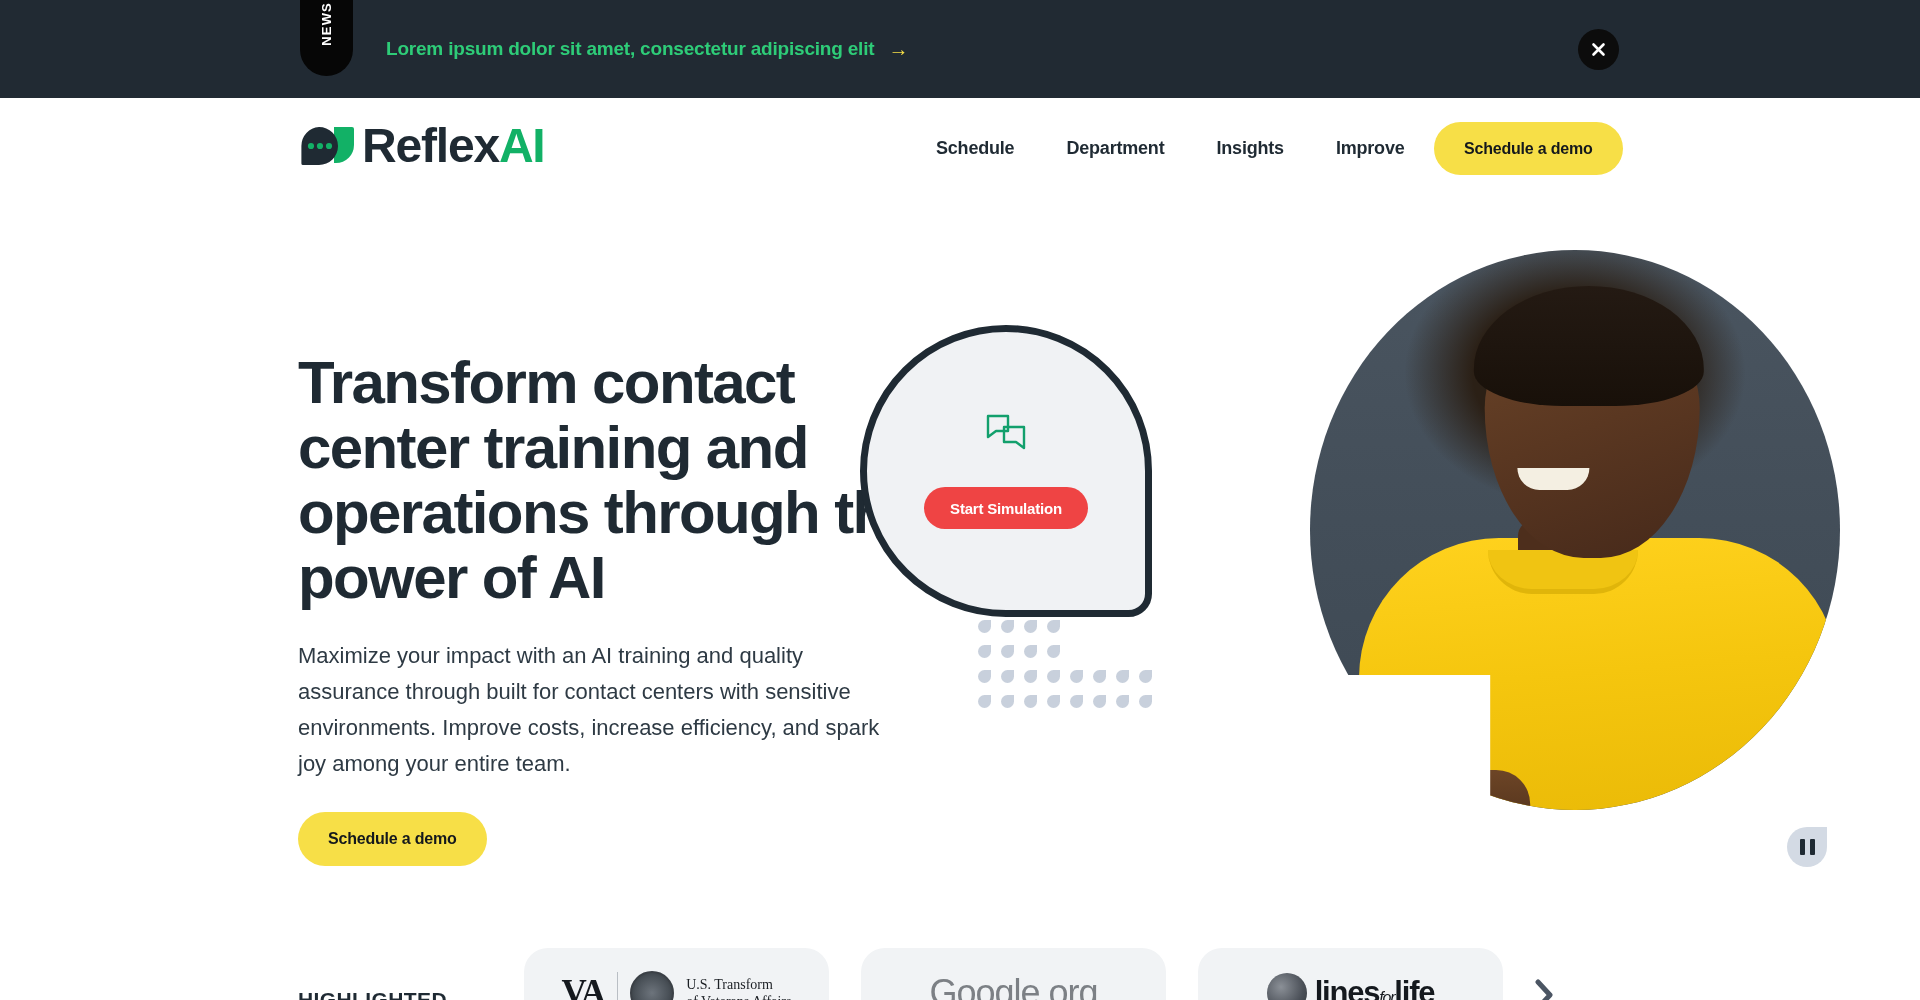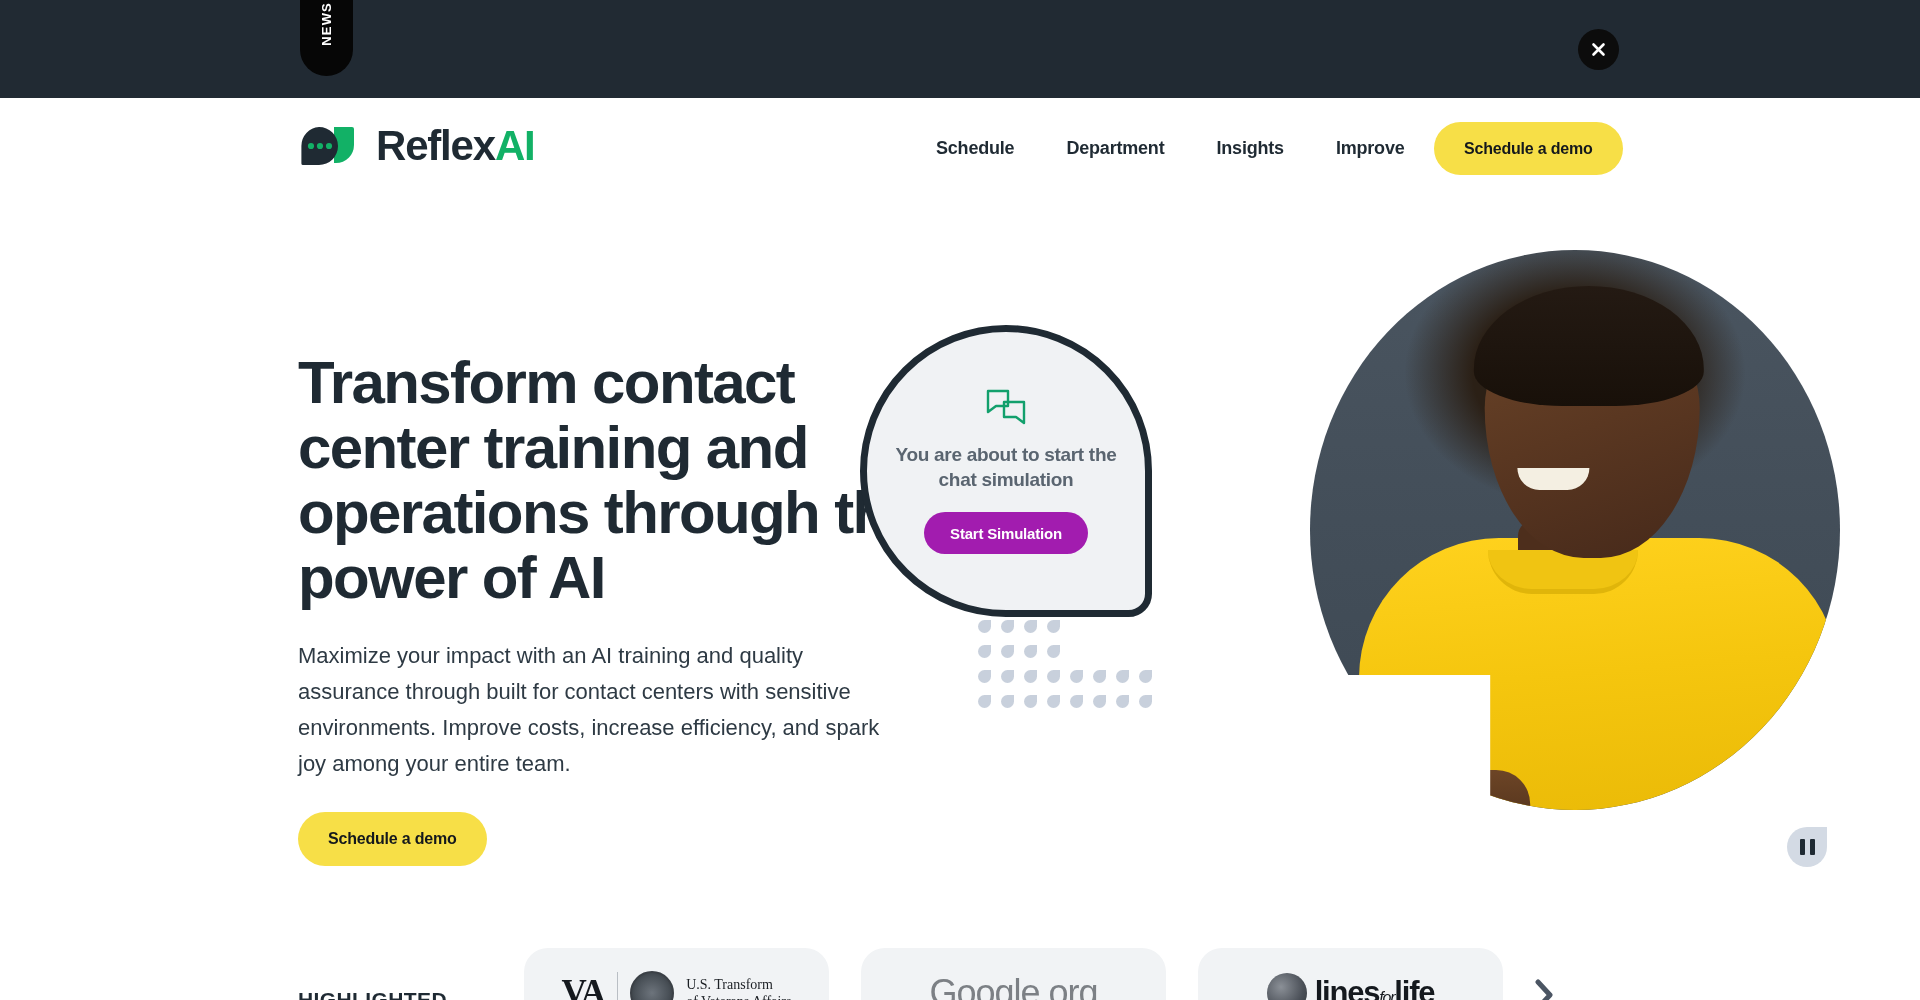--- a/index.html
+++ b/index.html
@@ -42,23 +42,23 @@
     display:flex; align-items:center; justify-content:center;
     cursor:pointer;
   }
   .news-close svg { display:block; }
 
   
   .header { position:absolute; left:0; top:98px; width:1920px; height:100px; }
   .logo { position:absolute; left:298px; top:27px; display:flex; align-items:center; gap:0; cursor:pointer; }
   .logo-mark { position:relative; width:62px; height:42px; }
   .logo-text {
-    font-size:42px; font-weight:bold; letter-spacing:-1.2px;
+    font-size:48px; font-weight:bold; letter-spacing:-1.2px;
     font-family:"Liberation Sans", sans-serif; line-height:42px;
-    margin-left:16px;
+    margin-left:2px;
   }
   .logo-reflex { color:#1F2A33; }
   .logo-ai { color:#12B166; }
 
   .nav { position:absolute; left:910px; top:0; height:100px; display:flex; align-items:center; gap:0; }
   .nav-item {
     font-size:18px; font-weight:bold; color:#1F2A33;
     padding:0 26px; cursor:pointer; letter-spacing:-0.2px;
     font-family:"Liberation Sans", sans-serif;
   }
@@ -172,21 +172,21 @@
     z-index:6;
   }
   .bubble-icon { margin-bottom:12px; }
   .bubble-text {
     font-size:19px; font-weight:bold; line-height:25px;
     color:#5A6570; text-align:center; width:230px;
     letter-spacing:-0.3px; font-family:"Liberation Sans", sans-serif;
   }
   .bubble-btn {
     margin-top:20px; height:42px; padding:0 26px;
-    background:#a21caf; color:#ffffff; border:none;
+    background:#ef4444; color:#ffffff; border:none;
     border-radius:21px; font-size:15px; font-weight:bold;
     cursor:pointer; letter-spacing:-0.2px;
     display:flex; align-items:center;
     font-family:"Liberation Sans", sans-serif;
   }
 
   .pause-btn {
     position:absolute; left:1787px; top:827px; width:40px; height:40px;
     background:#D3DAE4; border:none;
     border-radius:50% 0 50% 50%;
@@ -248,20 +248,24 @@
 </style>
 </head>
 <body>
 
 <div class="page">
 
   <div class="news-banner">
     <div class="news-tab">
       <span class="news-tab-label">NEWS</span>
     </div>
+    <a class="news-text">
+      <span>Lorem ipsum dolor sit amet, consectetur adipiscing elit</span>
+      <span class="news-arrow">→</span>
+    </a>
     <div class="news-close">
       <svg width="15" height="15" viewBox="0 0 15 15">
         <path d="M2.5 2.5 L12.5 12.5 M12.5 2.5 L2.5 12.5" stroke="#ffffff" stroke-width="2.6" stroke-linecap="round"></path>
       </svg>
     </div>
   </div>
 
   <div class="header">
     <div class="logo">
       <span class="logo-mark">
@@ -334,21 +338,20 @@
     </div>
     <div class="photo-crop-mask"></div>
 
     <div class="bubble">
       <span class="bubble-icon">
         <svg width="42" height="38" viewBox="0 0 42 38">
           <path d="M3 3 h20 v15 h-12 l-8 6 v-6 h-0 z" fill="none" stroke="#12A06C" stroke-width="2.4" stroke-linejoin="round"></path>
           <path d="M19 14 h20 v15 h0 v6 l-8 -6 h-12 z" fill="none" stroke="#12A06C" stroke-width="2.4" stroke-linejoin="round"></path>
         </svg>
       </span>
-      <div class="bubble-text">You are about to start the chat simulation</div>
       <button class="bubble-btn">Start Simulation</button>
     </div>
 
     <button class="pause-btn" style="left:787px; top:597px;">
       <span class="pause-bar"></span>
       <span class="pause-bar"></span>
     </button>
   </div>
 
   <div class="highlight-strip">

